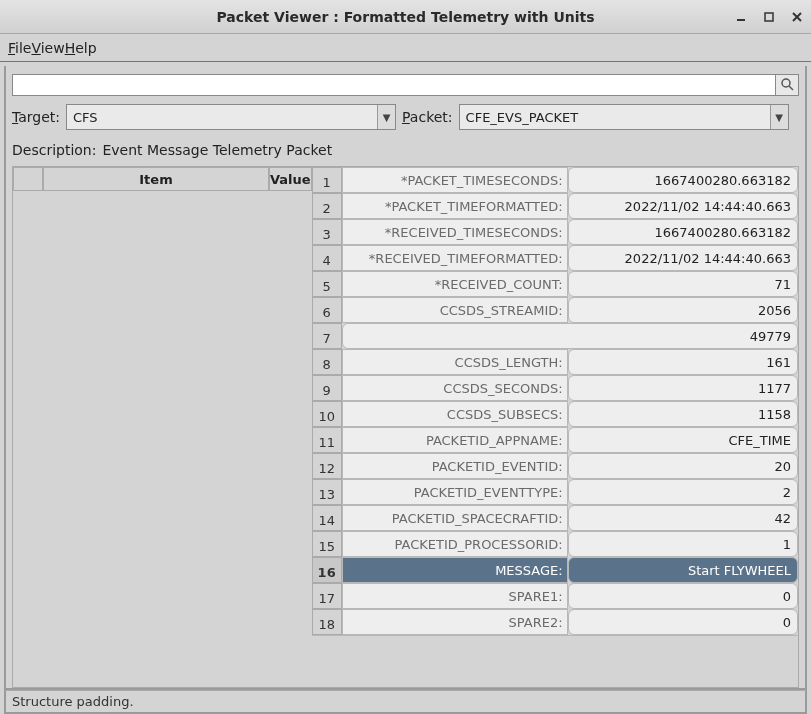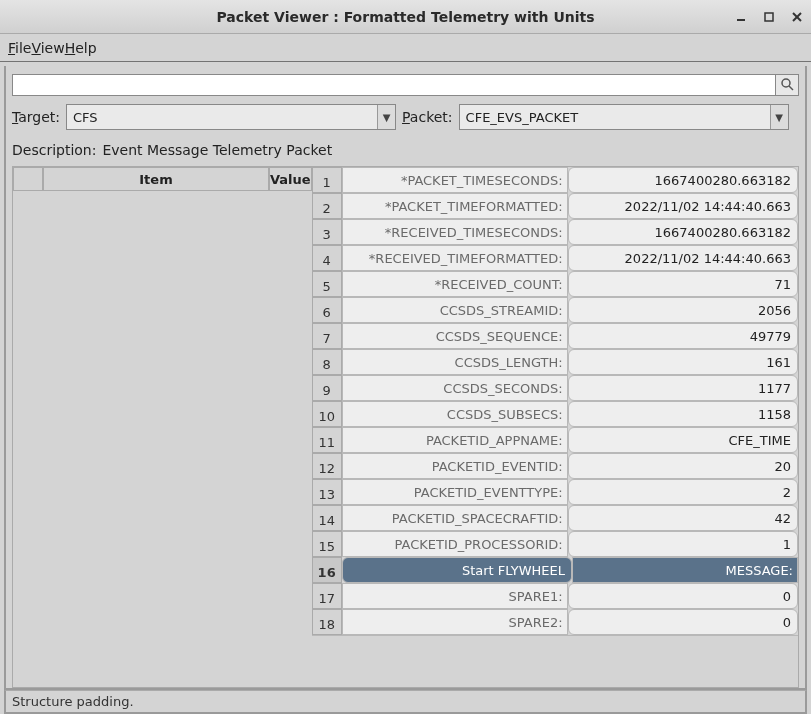--- a/index.html
+++ b/index.html
@@ -328,21 +328,20 @@
           <div class="cell item">*RECEIVED_COUNT:</div>
           <div class="cell value">71</div>
         </div>
         <div class="trow">
           <div class="rowhead">6</div>
           <div class="cell item">CCSDS_STREAMID:</div>
           <div class="cell value">2056</div>
         </div>
         <div class="trow">
           <div class="rowhead">7</div>
-          <div class="cell item">CCSDS_SEQUENCE:</div>
           <div class="cell value">49779</div>
         </div>
         <div class="trow">
           <div class="rowhead">8</div>
           <div class="cell item">CCSDS_LENGTH:</div>
           <div class="cell value">161</div>
         </div>
         <div class="trow">
           <div class="rowhead">9</div>
           <div class="cell item">CCSDS_SECONDS:</div>
@@ -373,22 +372,22 @@
           <div class="cell item">PACKETID_SPACECRAFTID:</div>
           <div class="cell value">42</div>
         </div>
         <div class="trow">
           <div class="rowhead">15</div>
           <div class="cell item">PACKETID_PROCESSORID:</div>
           <div class="cell value">1</div>
         </div>
         <div class="trow selected">
           <div class="rowhead">16</div>
+          <div class="cell item">MESSAGE:</div>
           <div class="cell value">Start FLYWHEEL</div>
-          <div class="cell item">MESSAGE:</div>
         </div>
         <div class="trow">
           <div class="rowhead">17</div>
           <div class="cell item">SPARE1:</div>
           <div class="cell value">0</div>
         </div>
         <div class="trow">
           <div class="rowhead">18</div>
           <div class="cell item">SPARE2:</div>
           <div class="cell value">0</div>

